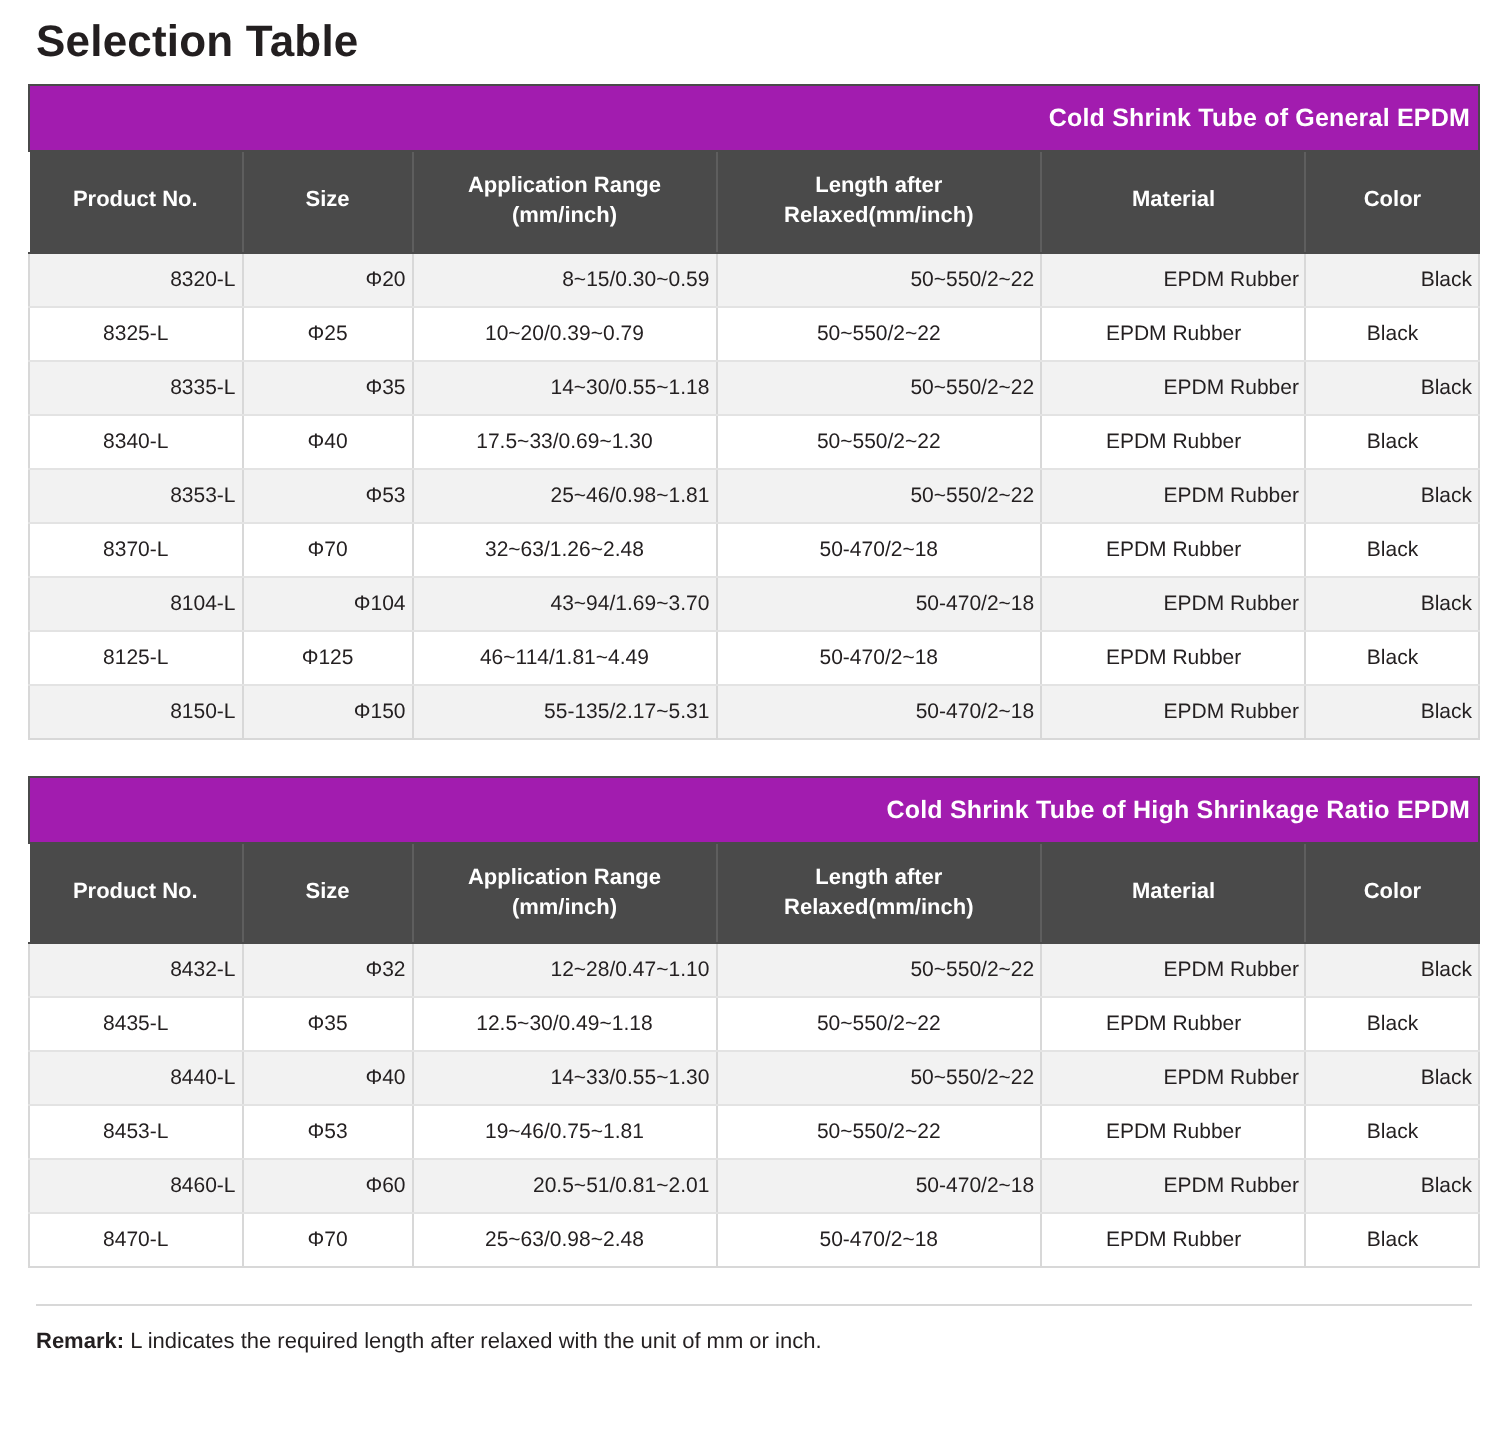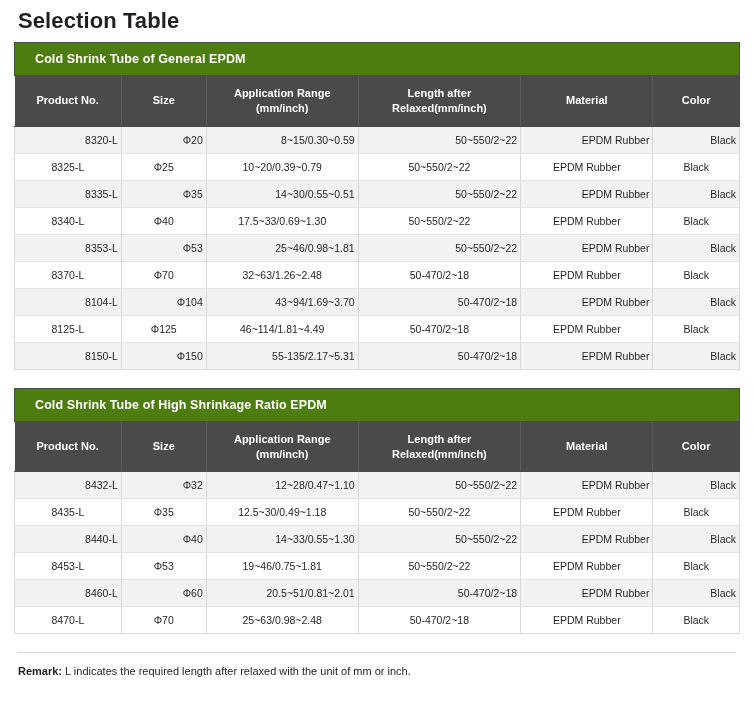--- a/index.html
+++ b/index.html
@@ -28,26 +28,26 @@
     margin: 8px 0 8px 4px;
     letter-spacing: 0.1px;
   }
   table.spec {
     width: 100%;
     border-collapse: collapse;
     table-layout: fixed;
     margin-bottom: 18px;
   }
   table.spec .caption-cell {
-    background: #4d7c0f;
+    background: #a21caf;
     color: #ffffff;
     font-size: 12.5px;
     font-weight: bold;
-    text-align: left;
-    padding: 9px 20px;
+    text-align: right;
+    padding: 9px 4px;
     letter-spacing: 0.1px;
     border: 1px solid #4a4a4a;
   }
   table.spec th.colhead {
     background: #4a4a4a;
     color: #ffffff;
     font-size: 11px;
     font-weight: bold;
     text-align: center;
     padding: 10px 3px;
@@ -149,21 +149,21 @@
         <td>8325-L</td>
         <td>Φ25</td>
         <td>10~20/0.39~0.79</td>
         <td>50~550/2~22</td>
         <td>EPDM Rubber</td>
         <td>Black</td>
       </tr>
       <tr class="alt">
         <td>8335-L</td>
         <td>Φ35</td>
-        <td>14~30/0.55~0.51</td>
+        <td>14~30/0.55~1.18</td>
         <td>50~550/2~22</td>
         <td>EPDM Rubber</td>
         <td>Black</td>
       </tr>
       <tr>
         <td>8340-L</td>
         <td>Φ40</td>
         <td>17.5~33/0.69~1.30</td>
         <td>50~550/2~22</td>
         <td>EPDM Rubber</td>

